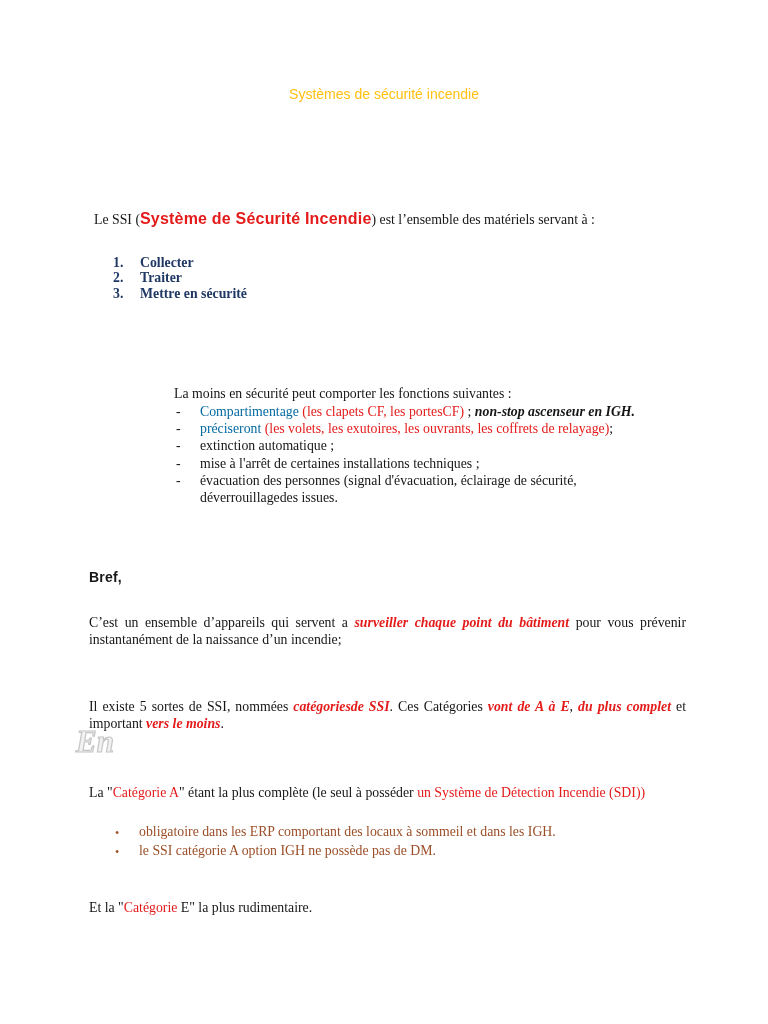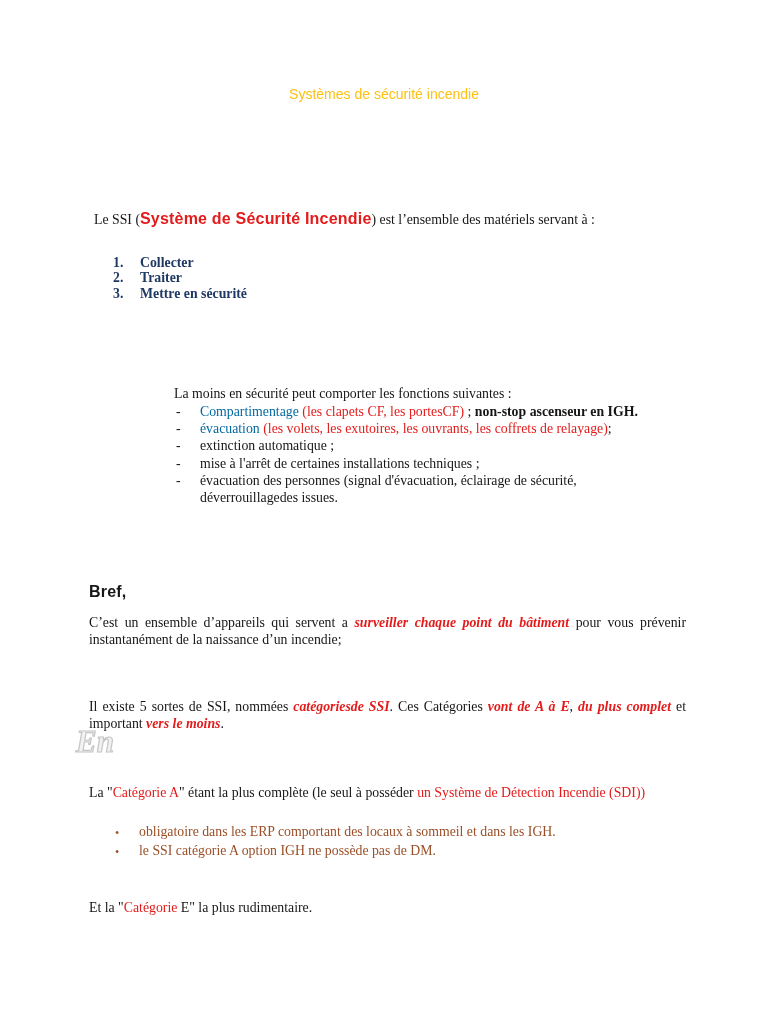--- a/index.html
+++ b/index.html
@@ -37,24 +37,23 @@
   .para3 { left: 89px; top: 684px; width: 597px; }
   .para4 { left: 89px; top: 721px; width: 597px; }
   .para5 { left: 89px; top: 770px; width: 612px; text-align: left; }
   .para6 { left: 89px; top: 885px; width: 420px; text-align: left; }
 
   .bref {
     position: absolute;
     left: 89px; top: 569px;
     font-family: "Liberation Sans", sans-serif;
     font-weight: bold;
-    font-size: 16px;
+    font-size: 14px;
     letter-spacing: 0.2px;
     color: #161616;
-    margin-top: 14px;
   }
 
   .watermark {
     position: absolute;
     left: 76px; top: 724px;
     font-family: "Liberation Serif", serif;
     font-style: italic;
     font-weight: bold;
     font-size: 31px;
     color: #f2f2f2;
@@ -76,21 +75,21 @@
   .actions .li-marker { flex-basis: 27px; }
   .dashlist .li-row { line-height: 17.2px; }
   .bulletlist .li-row { line-height: 18.2px; }
   .bulletlist .li-marker { flex-basis: 24px; font-size: 12px; padding-top: 1px; }
 
   
   .sg-red    { color: #E41B1B; }
   .sg-redbi  { color: #E41B1B; font-weight: bold; font-style: italic; }
   .sg-orange { color: #0369a1; }
   .sg-blueb  { color: #203864; font-weight: bold; }
-  .sg-b      { font-weight: bold; }
+  .sg-b      { font-weight: bold; font-style: italic; }
   .sg-brown  { color: #9A4F28; }
   .sg-redsans{
     color: #E41B1B;
     font-weight: bold;
     font-family: "Liberation Sans", sans-serif;
     font-size: 16px;
     letter-spacing: 0.2px;
   }
 </style>
 </head>
@@ -119,21 +118,21 @@
 
   <p class="para func-intro"><span>La moins en sécurité peut comporter les fonctions suivantes :</span></p>
 
   <div class="list dashlist">
       <div class="li-row">
         <span class="li-marker">-</span>
         <span class="li-content"><span class="sg-orange">Compartimentage</span><span class="sg-red"> (les clapets CF, les portesCF)</span><span> ; </span><span class="sg-b">non-stop ascenseur en IGH.</span></span>
       </div>
       <div class="li-row">
         <span class="li-marker">-</span>
-        <span class="li-content"><span class="sg-orange">évacuation</span><span class="sg-red"> (les volets, les exutoires, les ouvrants, les coffrets de relayage)</span><span>;</span></span>
+        <span class="li-content"><span class="sg-orange">préciseront</span><span class="sg-red"> (les volets, les exutoires, les ouvrants, les coffrets de relayage)</span><span>;</span></span>
       </div>
       <div class="li-row">
         <span class="li-marker">-</span>
         <span class="li-content"><span>extinction automatique ;</span></span>
       </div>
       <div class="li-row">
         <span class="li-marker">-</span>
         <span class="li-content"><span>mise à l'arrêt de certaines installations techniques ;</span></span>
       </div>
       <div class="li-row">

